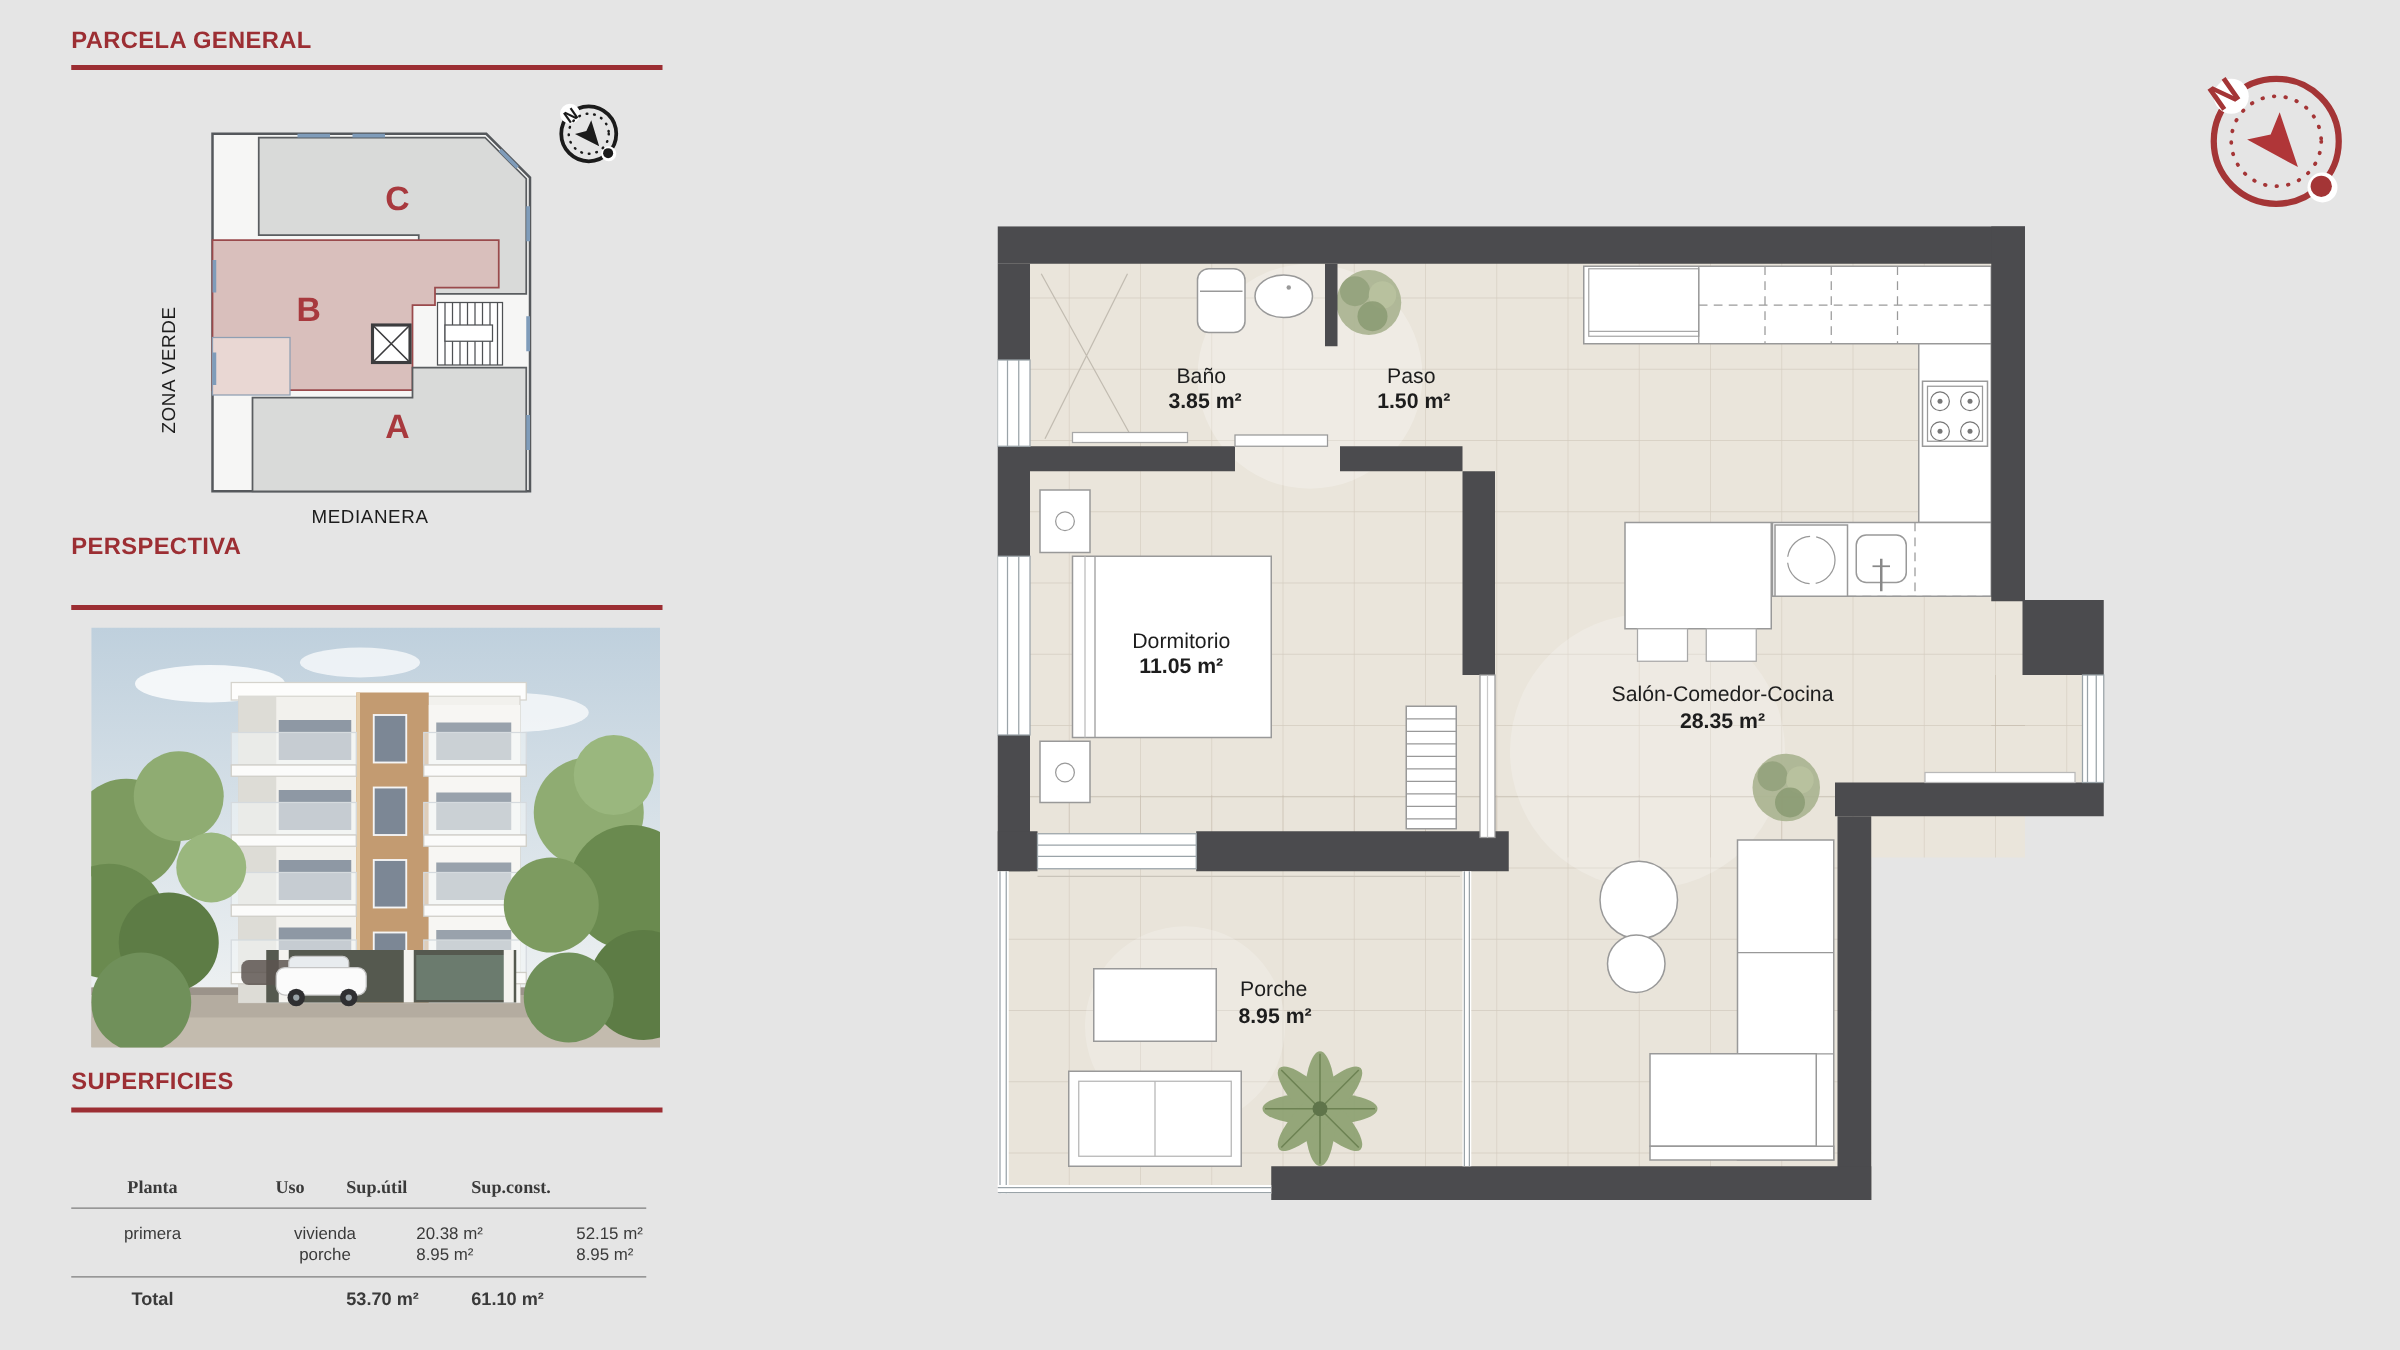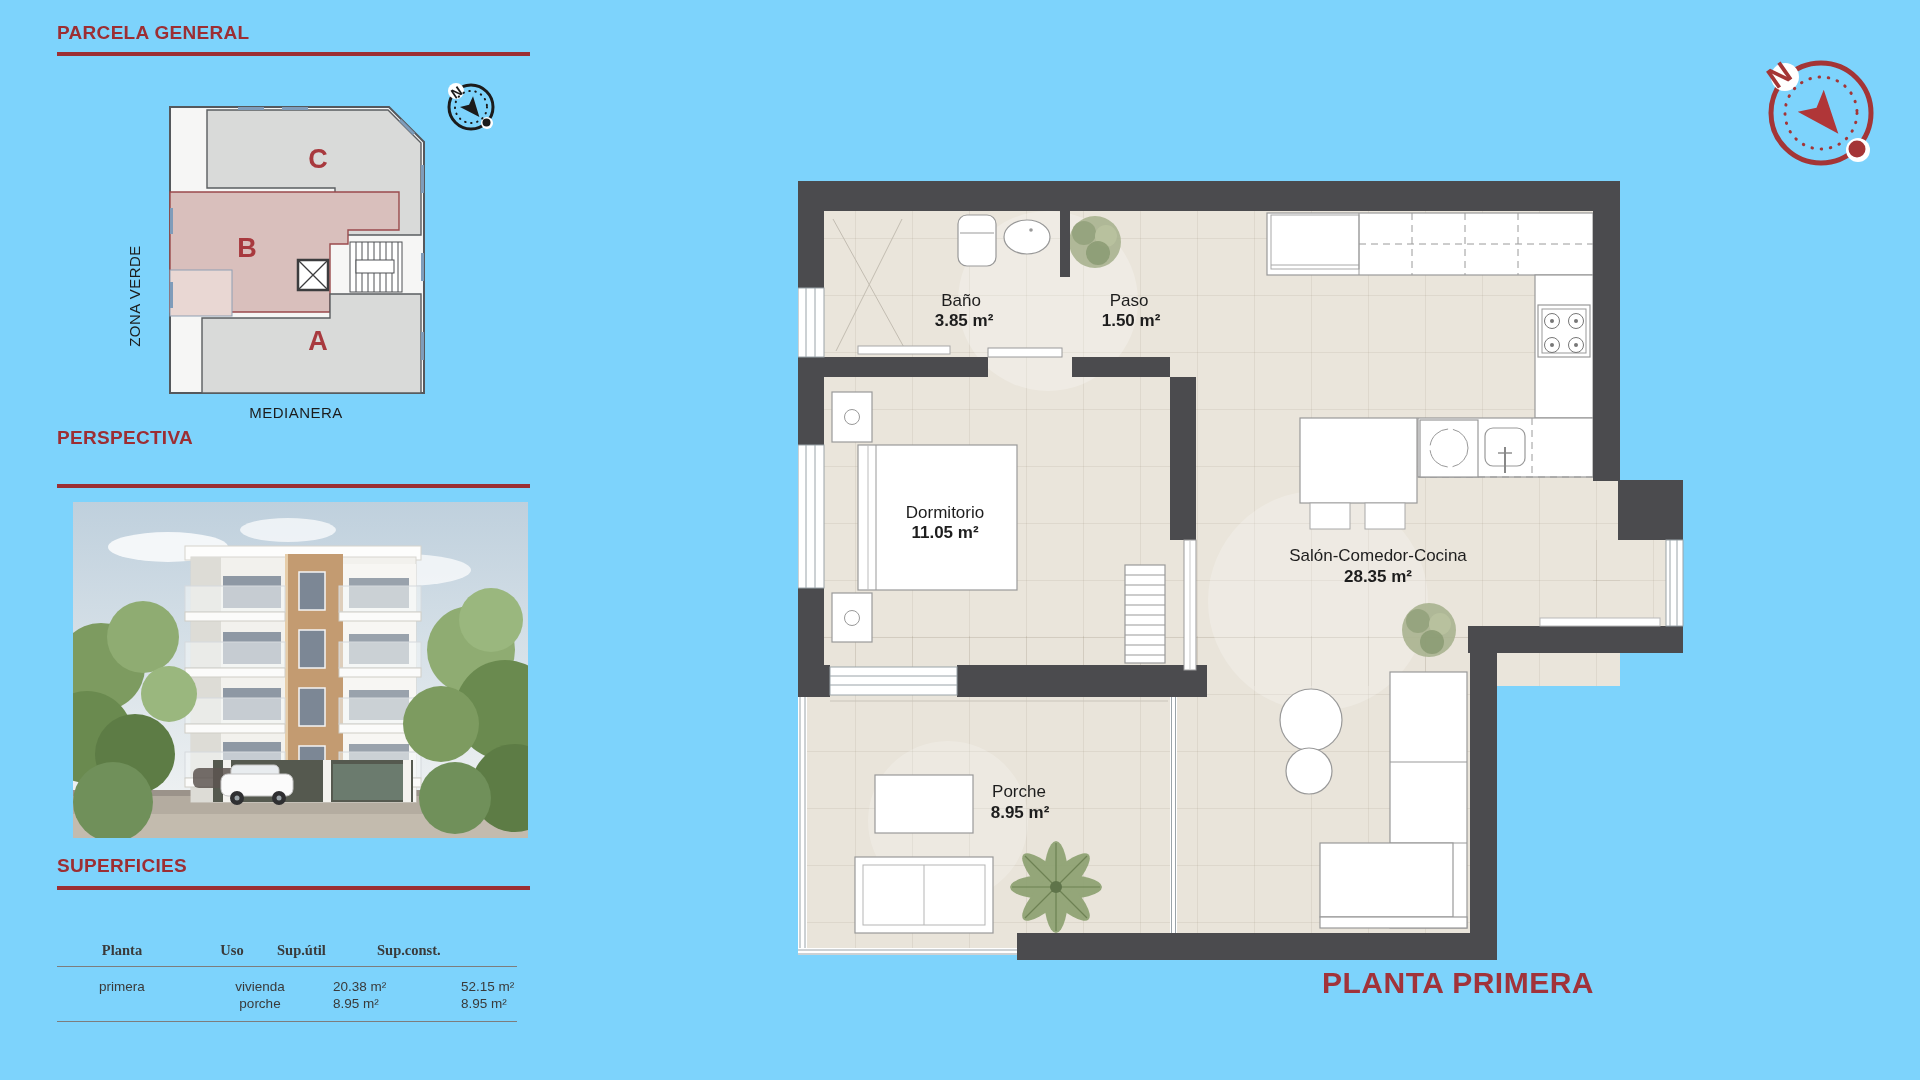--- a/index.html
+++ b/index.html
@@ -1,16 +1,16 @@
 <!DOCTYPE html>
 <html><head>
 <meta charset="utf-8">
 <style>
   html,body{margin:0;padding:0;background:#ffffff;overflow:hidden;}
-  .canvas{position:relative;width:1920px;height:1080px;background:#7dd3fc;
+  .canvas{position:relative;width:1920px;height:1080px;background:#e5e5e5;
           font-family:"Liberation Sans",sans-serif;}
   .abs{position:absolute;}
   .section-h{position:absolute;color:#9c2e33;font-weight:bold;font-size:19px;
              letter-spacing:.3px;white-space:nowrap;}
   .rule{position:absolute;height:4px;background:#9c2e33;}
   .plan-title{position:absolute;left:1322px;top:966px;width:250px;text-align:center;
               color:#a1333a;font-size:30px;font-weight:600;letter-spacing:.5px;white-space:nowrap;}
   
   .sup-table{position:absolute;left:57px;top:942px;width:460px;color:#3a3a3a;}
   .grid-row{display:grid;grid-template-columns:130px 90px 100px 140px;}
@@ -198,20 +198,26 @@
       </div>
       <div class="td r">
         <div>20.38 m²</div>
         <div>8.95 m²</div>
       </div>
       <div class="td r">
         <div>52.15 m²</div>
         <div>8.95 m²</div>
       </div>
     </div>
+    <div class="grid-row total-row">
+      <div class="c">Total</div>
+      <div></div>
+      <div class="r">53.70 m²</div>
+      <div class="r">61.10 m²</div>
+    </div>
   </div>
 
   <svg class="abs" style="left:798px;top:181px;" width="890" height="786" viewBox="0 0 890 786">
     <defs>
       <pattern id="tile" width="57" height="57" patternUnits="userSpaceOnUse">
         <path d="M57,0 H0 V57" fill="none" stroke="rgba(158,146,126,0.30)" stroke-width="1"></path>
       </pattern>
     </defs>
 
     <g>
@@ -396,15 +402,14 @@
     <circle cx="-36" cy="-36" r="14" fill="#ffffff"></circle>
     <circle cx="37" cy="37" r="12" fill="#ffffff"></circle>
     <circle r="36" fill="none" stroke="#a43536" stroke-width="3" stroke-dasharray="0.5 8.8" stroke-linecap="round"></circle>
     <g transform="rotate(140)">
       <polygon points="0,-27 17,16 0,7 -17,16" fill="#b03638"></polygon>
     </g>
     <circle cx="36" cy="36" r="8.5" fill="#a43536"></circle>
     <text x="-52" y="-26" font-size="30" font-weight="bold" fill="#a43536" transform="rotate(-35 -44 -36)">N</text>
   </svg>
 
-  <div class="plan-title">PLANTA PRIMERA</div>
 
 </div>
 
 </body></html>

